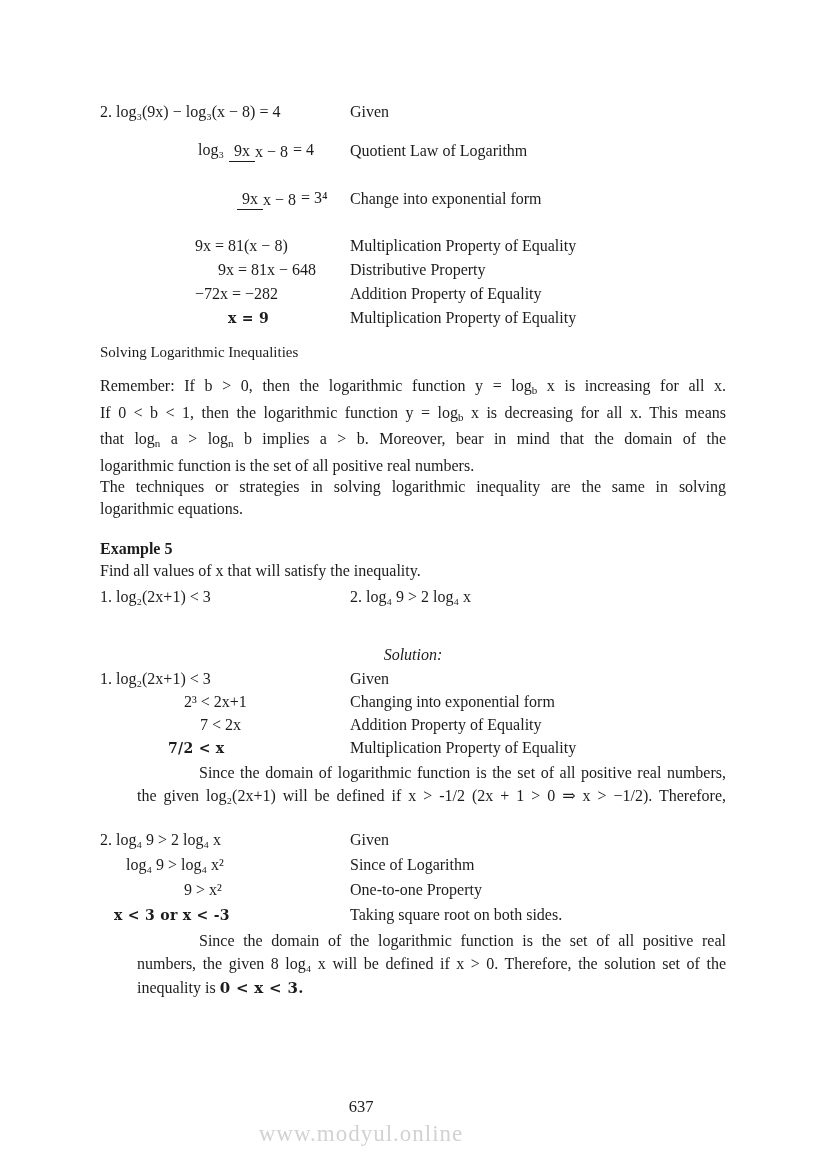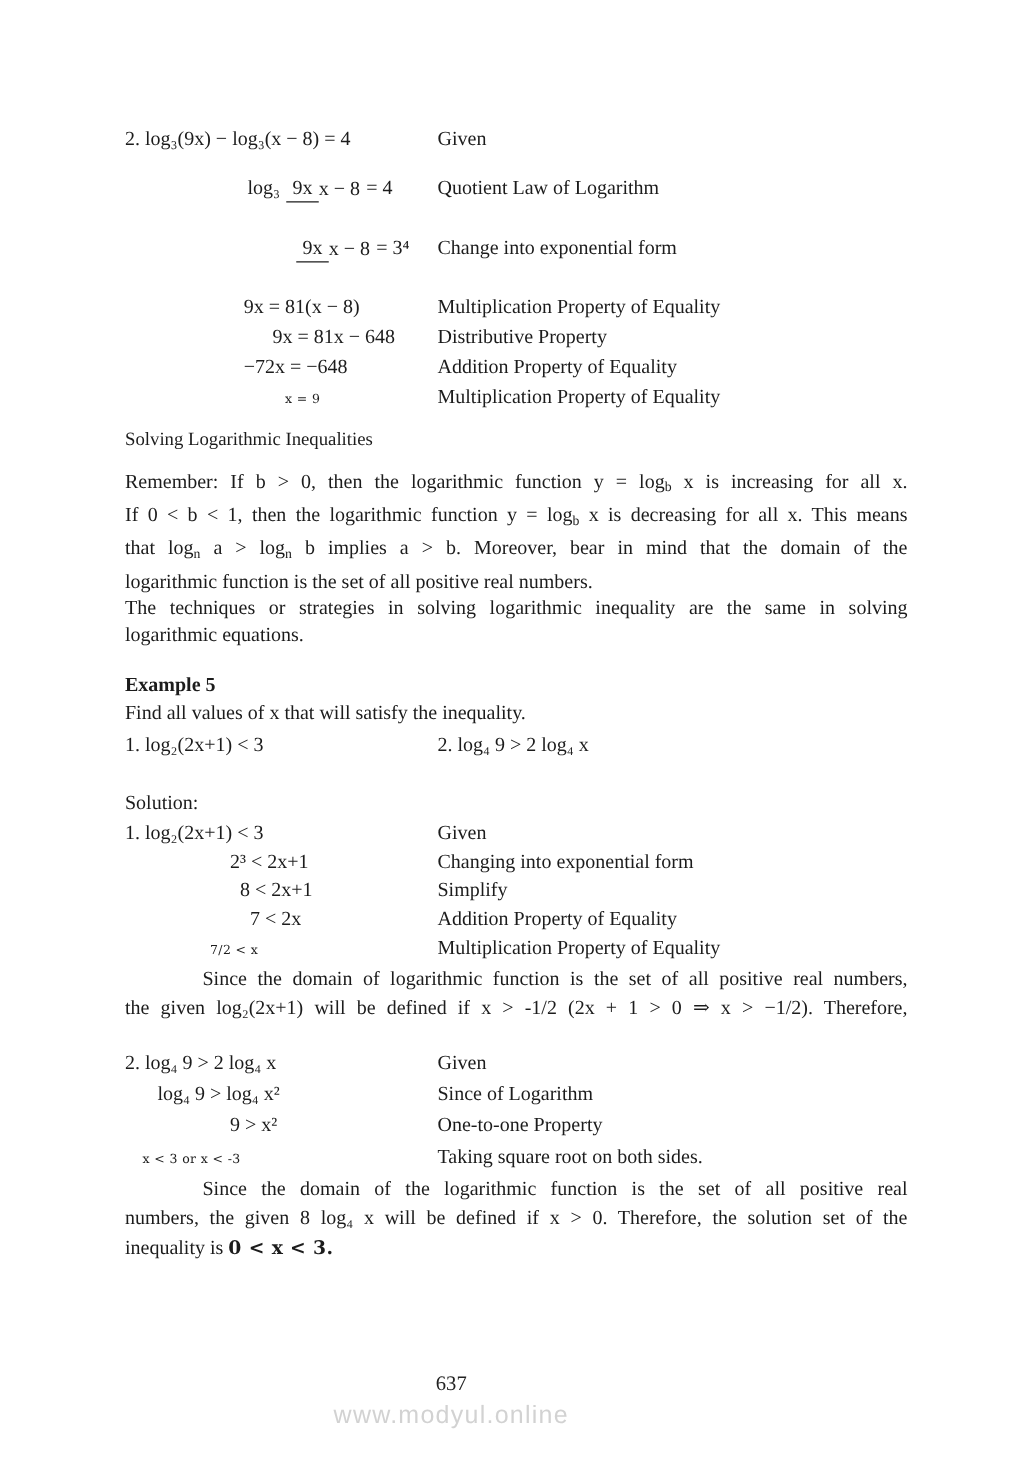--- a/index.html
+++ b/index.html
@@ -12,21 +12,21 @@
   }
   .page { position:relative; width:722px; height:1169px; background:#fff; }
   .content { padding:100px 100px 0 100px; width:826px; }
 
   
   .eq-row { display:flex; align-items:center; min-height:24px; }
   .eq-cell { flex:0 0 250px; width:250px; white-space:nowrap; }
   .reason  { flex:1; white-space:nowrap; }
   .eq-row.tall { min-height:46px; }
   .math { font-size:16px; }
-  .ans  { font-family:"DejaVu Serif",serif; font-weight:normal; font-size:10px; letter-spacing:.3px; }
+  .ans  { font-family:"DejaVu Serif",serif; font-weight:bold; font-size:14px; letter-spacing:.3px; }
 
   
   .frac { display:inline-flex; flex-direction:row; vertical-align:middle; text-align:center; margin:0 5px; }
   .frac .num { border-bottom:1.3px solid #1c1c1c; padding:0 5px 1px; line-height:19px; }
   .frac .den { padding-top:1px; line-height:19px;text-align:center; }
 
   .section-heading { font-size:15px; margin-top:14px; }
 
   .para { margin-top:14px; }
   .para .line { line-height:21.6px; }
@@ -34,39 +34,39 @@
   .line.ind { text-indent:62px; }
 
   .seg-sub { font-size:11px; vertical-align:-3px; }
   .seg-bold { font-family:"DejaVu Serif",serif; font-weight:bold; font-size:15px; letter-spacing:.3px; }
   .seg-math { font-size:16px; }
 
   .example-title { font-weight:bold; margin-top:18px; line-height:22px; }
   .example-prompt { line-height:22px; }
   .problems-row { display:flex; margin-top:2px; min-height:26px; align-items:center; }
 
-  .solution-label { margin-top:22px; line-height:22px; }
+  .solution-label { font-style:italic; margin-top:34px; line-height:22px;text-align:center; }
 
   .sol-rows { margin-top:2px; }
   .sol-rows .eq-row { min-height:23px; }
   .sol2-rows .eq-row { min-height:25px; }
   .sol-para { margin-top:1px; }
-  .sol-para .line { line-height:23.6px; }
+  .sol-para .line { line-height:23.6px;margin-left:37px; }
 
   .block2 { }
   .block2 .gap { height:12px; }
 
   .footer-page-number {
     position:absolute; top:1097px; left:0; width:100%;
     text-align:center; font-size:16.5px; color:#222;
   }
   .footer-watermark {
     position:absolute; top:1121px; left:0; width:100%;
-    text-align:center; font-size:20px; color:#d2d2d2;
-    font-family:Liberation Sans, sans-serif; letter-spacing:1px;
+    text-align:center; font-size:23px; color:#d2d2d2;
+    font-family:Liberation Serif, serif; letter-spacing:1px;
   }
 </style>
 </head>
 <body>
 
 <div class="page">
   <div class="content">
 
     <div class="block2">
 
@@ -108,21 +108,21 @@
 
       <div class="eq-row">
         <div class="eq-cell" style="padding-left:118px;">
           <span class="math">9x = 81x − 648</span>
         </div>
         <div class="reason">Distributive Property</div>
       </div>
 
       <div class="eq-row">
         <div class="eq-cell" style="padding-left:95px;">
-          <span class="math">−72x = −648</span>
+          <span class="math">−72x = −282</span>
         </div>
         <div class="reason">Addition Property of Equality</div>
       </div>
 
       <div class="eq-row">
         <div class="eq-cell" style="padding-left:128px;">
           <span class="ans">x = 9</span>
         </div>
         <div class="reason">Multiplication Property of Equality</div>
       </div>
@@ -159,26 +159,20 @@
         </div>
         <div class="reason">Given</div>
       </div>
       <div class="eq-row">
         <div class="eq-cell" style="padding-left:84px;">
           <span class="math">2³ &lt; 2x+1</span>
         </div>
         <div class="reason">Changing into exponential form</div>
       </div>
       <div class="eq-row">
-        <div class="eq-cell" style="padding-left:92px;">
-          <span class="math">8 &lt; 2x+1</span>
-        </div>
-        <div class="reason">Simplify</div>
-      </div>
-      <div class="eq-row">
         <div class="eq-cell" style="padding-left:100px;">
           <span class="math">7 &lt; 2x</span>
         </div>
         <div class="reason">Addition Property of Equality</div>
       </div>
       <div class="eq-row">
         <div class="eq-cell" style="padding-left:68px;">
           <span class="ans">7/2 &lt; x</span>
         </div>
         <div class="reason">Multiplication Property of Equality</div>

